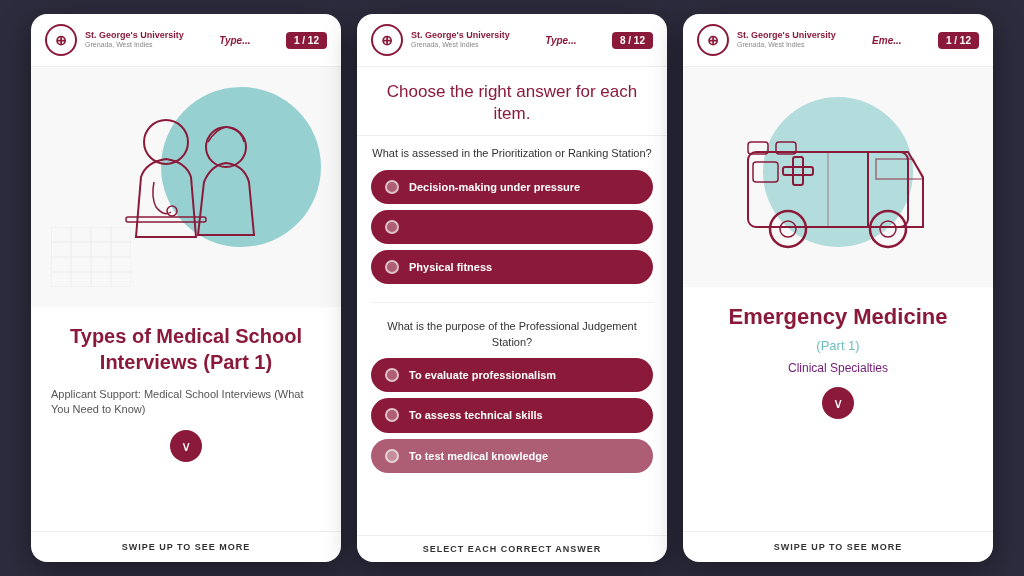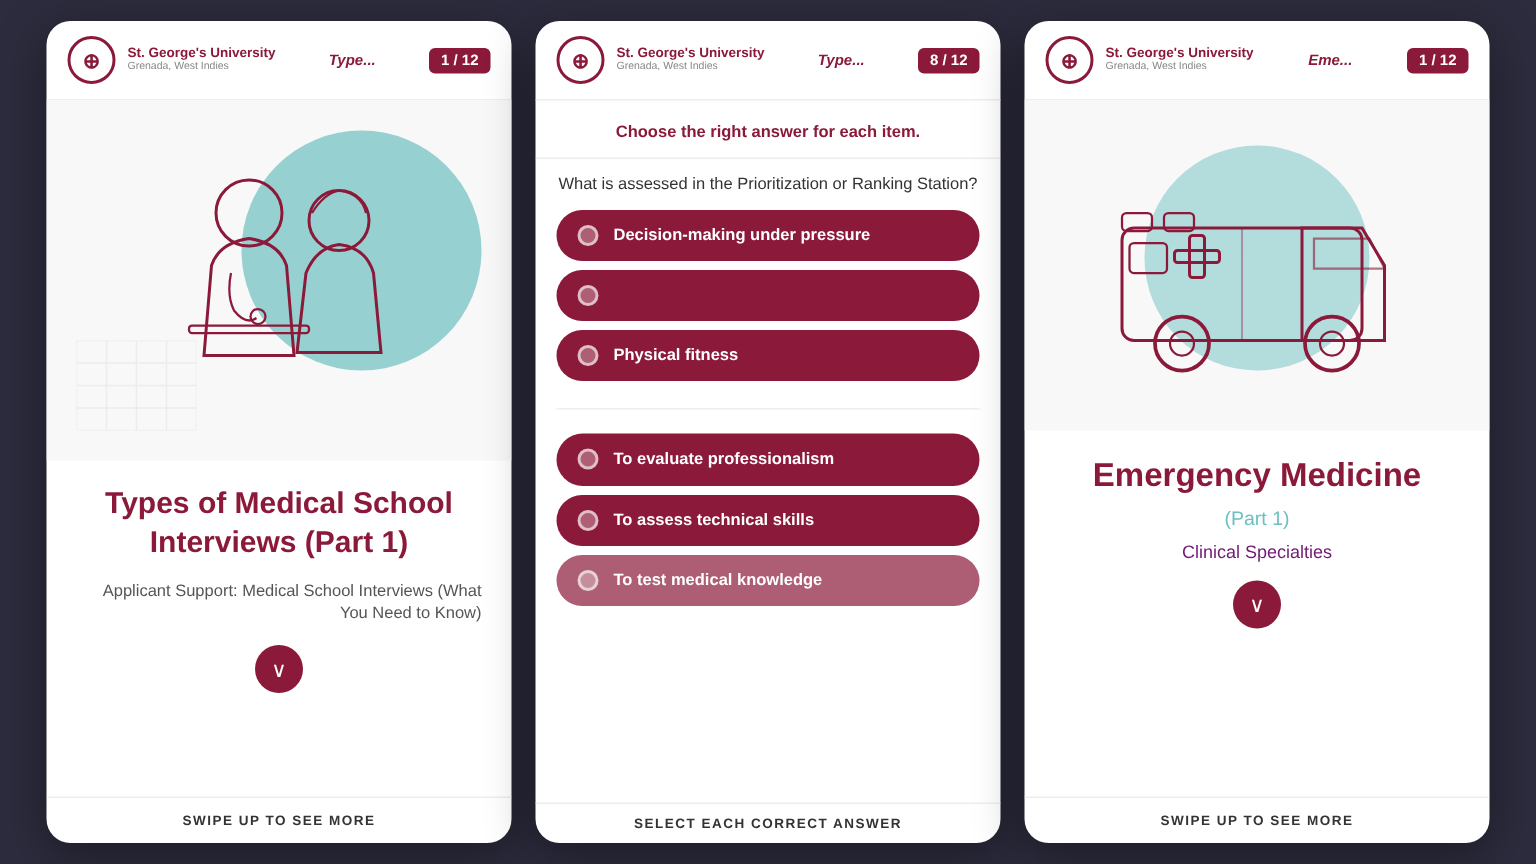--- a/index.html
+++ b/index.html
@@ -127,21 +127,21 @@
       font-size: 20px;
       font-weight: bold;
       color: #8b1a3a;
       text-align: center;
       line-height: 1.3;
       margin-bottom: 12px;
     }
     .card-subtitle {
       font-size: 11px;
       color: #555;
-      text-align: right;
+      text-align: left;
       line-height: 1.4;
     }
     .chevron-btn {
       width: 32px;
       height: 32px;
       background: #8b1a3a;
       border-radius: 50%;
       display: flex;
       align-items: center;
       justify-content: center;
@@ -166,22 +166,22 @@
       overflow: hidden;
       display: flex;
       flex-direction: column;
     }
     .quiz-header {
       padding: 14px 16px 10px;
       text-align: center;
       border-bottom: 1px solid #eee;
     }
     .quiz-title {
-      font-size: 11px;
-      font-weight: bold;
+      font-size: 17px;
+      font-weight: normal;
       color: #8b1a3a;
       line-height: 1.3;
     }
     .quiz-section {
       padding: 10px 14px 6px;
     }
     .question-text {
       font-size: 11px;
       color: #333;
       text-align: center;
@@ -367,20 +367,21 @@
         </div>
         <div class="answer-option">
           <div class="radio-circle"></div>
           <span class="answer-text">Physical fitness</span>
         </div>
       </div>
 
       <hr class="quiz-section-divider">
 
       <div class="quiz-section">
+        <div class="question-text">What is the purpose of the Professional Judgement Station?</div>
         <div class="answer-option">
           <div class="radio-circle"></div>
           <span class="answer-text">To evaluate professionalism</span>
         </div>
         <div class="answer-option">
           <div class="radio-circle"></div>
           <span class="answer-text">To assess technical skills</span>
         </div>
         <div class="answer-option" style="opacity:0.7; overflow:hidden; max-height:36px;">
           <div class="radio-circle"></div>

